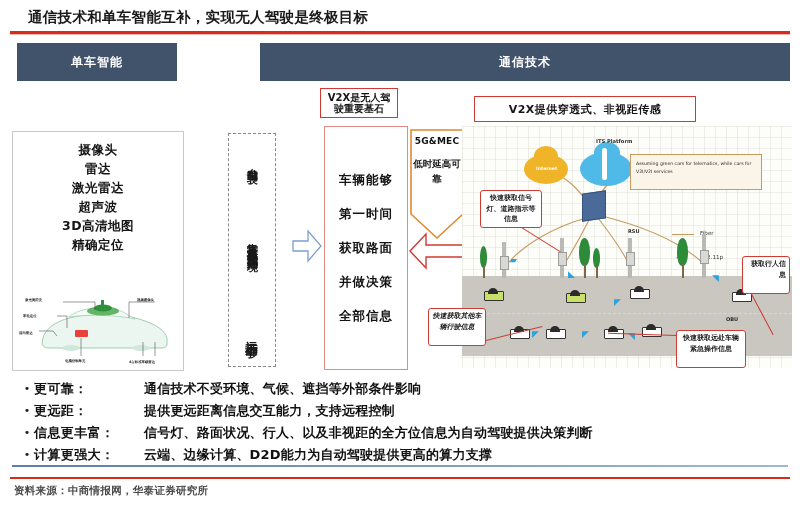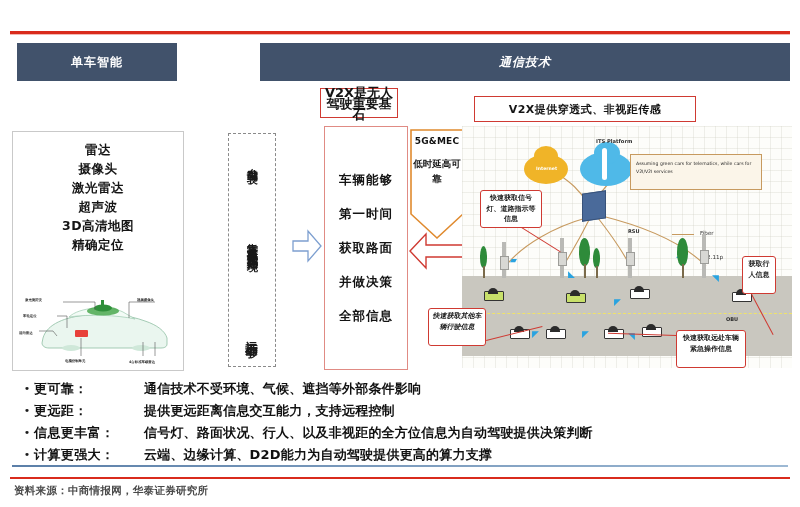--- a/index.html
+++ b/index.html
@@ -25,21 +25,21 @@
     background:#f3b8b2;
   }
 
   
   .hdr{
     position:absolute;background:#41526b;color:#ffffff;
     display:flex;align-items:center;justify-content:center;
     font-size:12px;font-weight:bold;letter-spacing:1px;
   }
   .hdr-left{left:17px;top:43px;width:160px;height:38px;}
-  .hdr-right{left:260px;top:43px;width:530px;height:38px;font-style:italic;}
+  .hdr-right{left:260px;top:43px;width:530px;height:38px;}
   .plus-wrap{
     position:absolute;left:268px;top:45px;width:34px;height:34px;
   }
   .plus-wrap .bar{position:absolute;background:#41526b;}
   .plus-wrap .bar.h{left:0;top:12px;width:34px;height:11px;}
   .plus-wrap .bar.v{left:11px;top:0;width:11px;height:34px;}
 
   
   .panel-left{
     position:absolute;left:12px;top:131px;width:170px;height:238px;
@@ -67,21 +67,21 @@
   }
   .vtxt.t1{margin-top:8px;height:40px;}
   .vtxt.t2{margin-top:8px;height:108px;}
   .vtxt.t3{margin-top:14px;height:44px;font-size:12.5px;}
 
   
   .v2x-cap{
     position:absolute;left:320px;top:88px;width:78px;height:30px;
     border:1.4px solid #cf3a32;background:#ffffff;
     display:flex;align-items:center;justify-content:center;text-align:center;
-    font-size:13px;font-weight:bold;color:#151515;line-height:11px;
+    font-size:10px;font-weight:bold;color:#151515;line-height:11px;
     padding:0 2px;box-sizing:border-box;
   }
   .mid-box{
     position:absolute;left:324px;top:126px;width:82px;height:242px;
     border:1.2px solid #e08b84;background:#ffffff;
     display:flex;flex-direction:column;align-items:center;justify-content:center;
   }
   .mid-box div{
     font-size:12.5px;font-weight:bold;color:#131313;line-height:34px;
     letter-spacing:1px;
@@ -209,34 +209,35 @@
   .source{
     position:absolute;left:14px;top:484px;font-size:10.5px;color:#4a4a4a;
     font-weight:bold;letter-spacing:.3px;
   }
 </style>
 </head>
 <body>
 
 <div class="page">
 
+  <div class="title">通信技术和单车智能互补，实现无人驾驶是终极目标</div>
   <div class="title-rule"></div>
   <div class="title-rule2"></div>
 
   <div class="hdr hdr-left">单车智能</div>
   <div class="plus-wrap">
     <div class="bar h"></div>
       <div class="bar v"></div>
   </div>
   <div class="hdr hdr-right">通信技术</div>
 
   <div class="panel-left">
     <div class="sensor-list">
+      <div>摄像头</div>
       <div>雷达</div>
-      <div>摄像头</div>
       <div>激光雷达</div>
       <div>超声波</div>
       <div>3D高清地图</div>
       <div>精确定位</div>
     </div>
 
     <div class="car-fig">
       <svg width="162" height="82" viewBox="0 0 162 82">
 
         <path d="M26 54 C30 40 48 33 70 31 C92 29 112 31 128 37 C140 41 148 47 150 54 L150 60 C150 63 147 64 144 64 L32 64 C28 64 25 62 25 59 Z" fill="#eaf6ef" stroke="#8fbfa3" stroke-width="0.8"></path>
@@ -419,21 +420,21 @@
 
     <div class="rsu-label" style="left:264px;top:190px;">OBU</div>
   </div>
 
   <div class="callout" style="left:480px;top:190px;width:62px;height:38px;">快速获取信号灯、道路指示等信息</div>
   <div class="leader" style="left:520px;top:226px;width:48px;transform:rotate(32deg);"></div>
 
   <div class="callout" style="left:428px;top:308px;width:58px;height:38px;font-style:italic;">快速获取其他车辆行驶信息</div>
   <div class="leader" style="left:486px;top:340px;width:58px;transform:rotate(-14deg);"></div>
 
-  <div class="callout" style="left:742px;top:256px;width:34px;height:38px;">获取行人信息</div>
+  <div class="callout" style="left:742px;top:256px;width:48px;height:38px;text-align:right;">获取行人信息</div>
   <div class="leader" style="left:752px;top:294px;width:46px;transform:rotate(62deg);"></div>
 
   <div class="callout" style="left:676px;top:330px;width:70px;height:38px;">快速获取远处车辆紧急操作信息</div>
   <div class="leader" style="left:676px;top:336px;width:68px;transform:rotate(-178deg);"></div>
 
   <div class="bullets">
     <div class="brow">
       <div class="bdot">•</div>
       <div class="blabel">更可靠：</div>
       <div class="btext">通信技术不受环境、气候、遮挡等外部条件影响</div>

